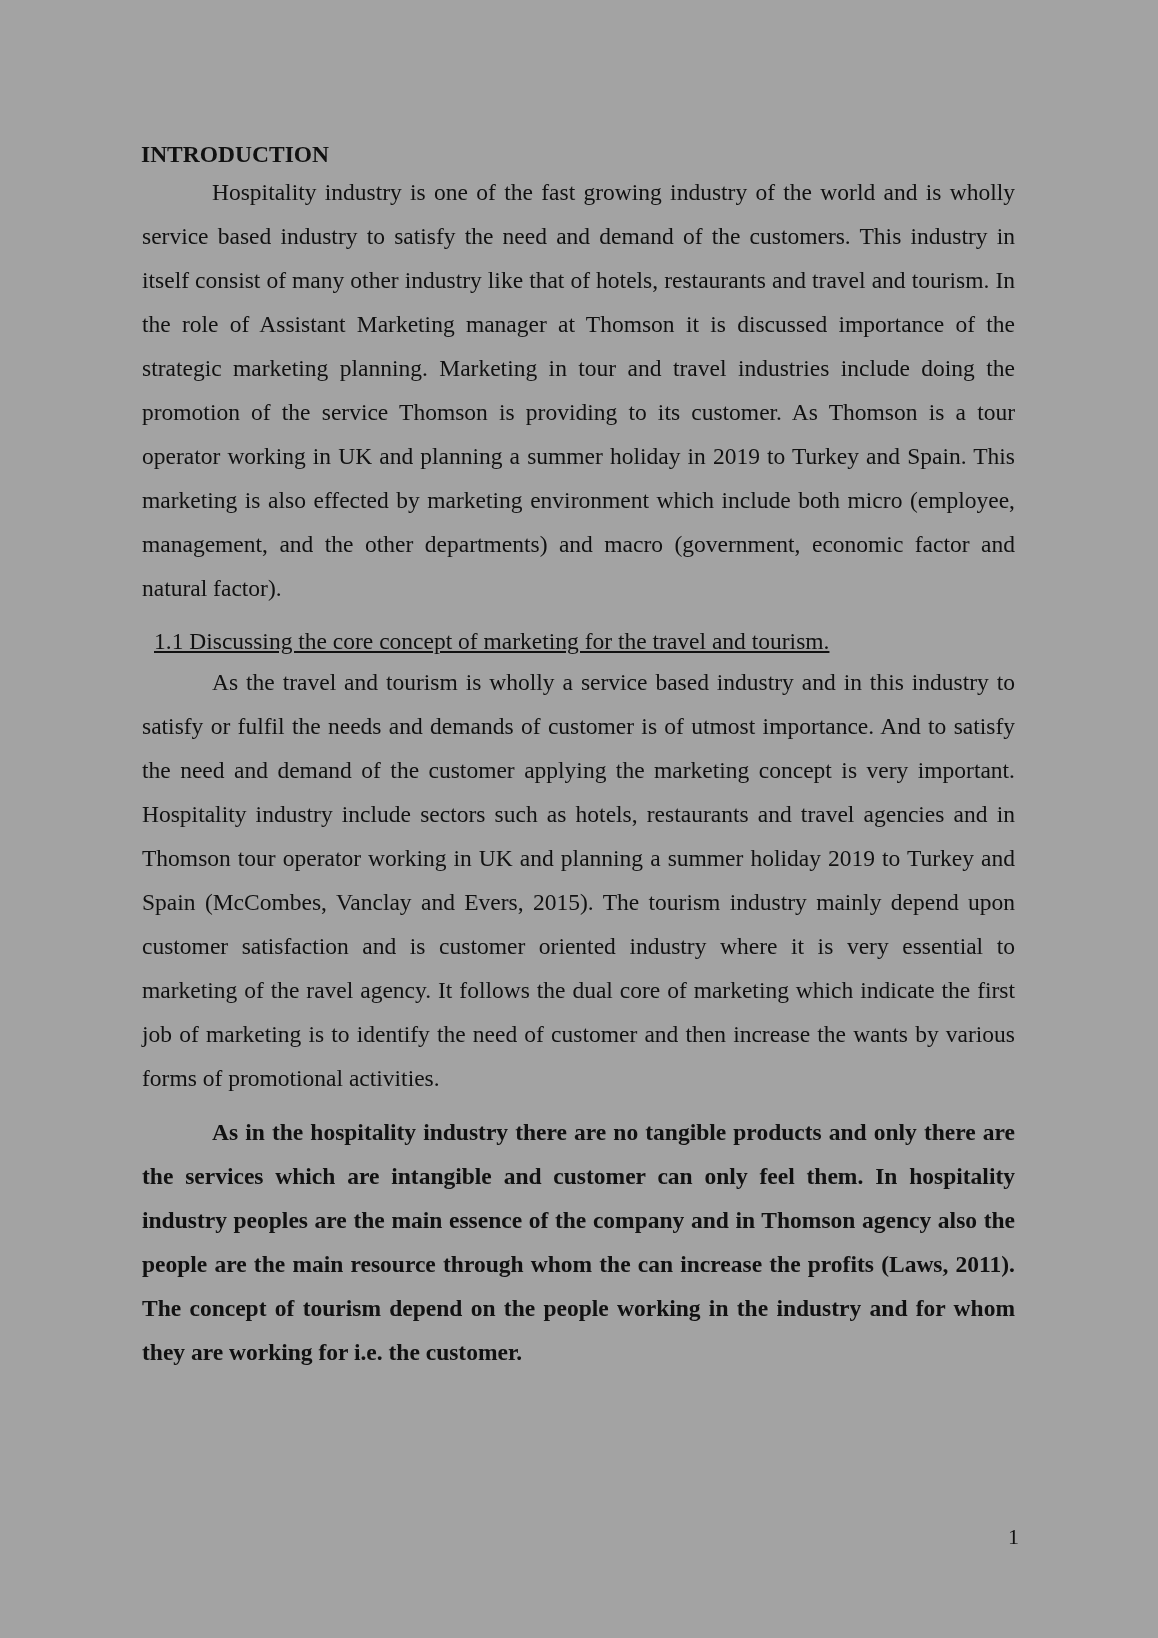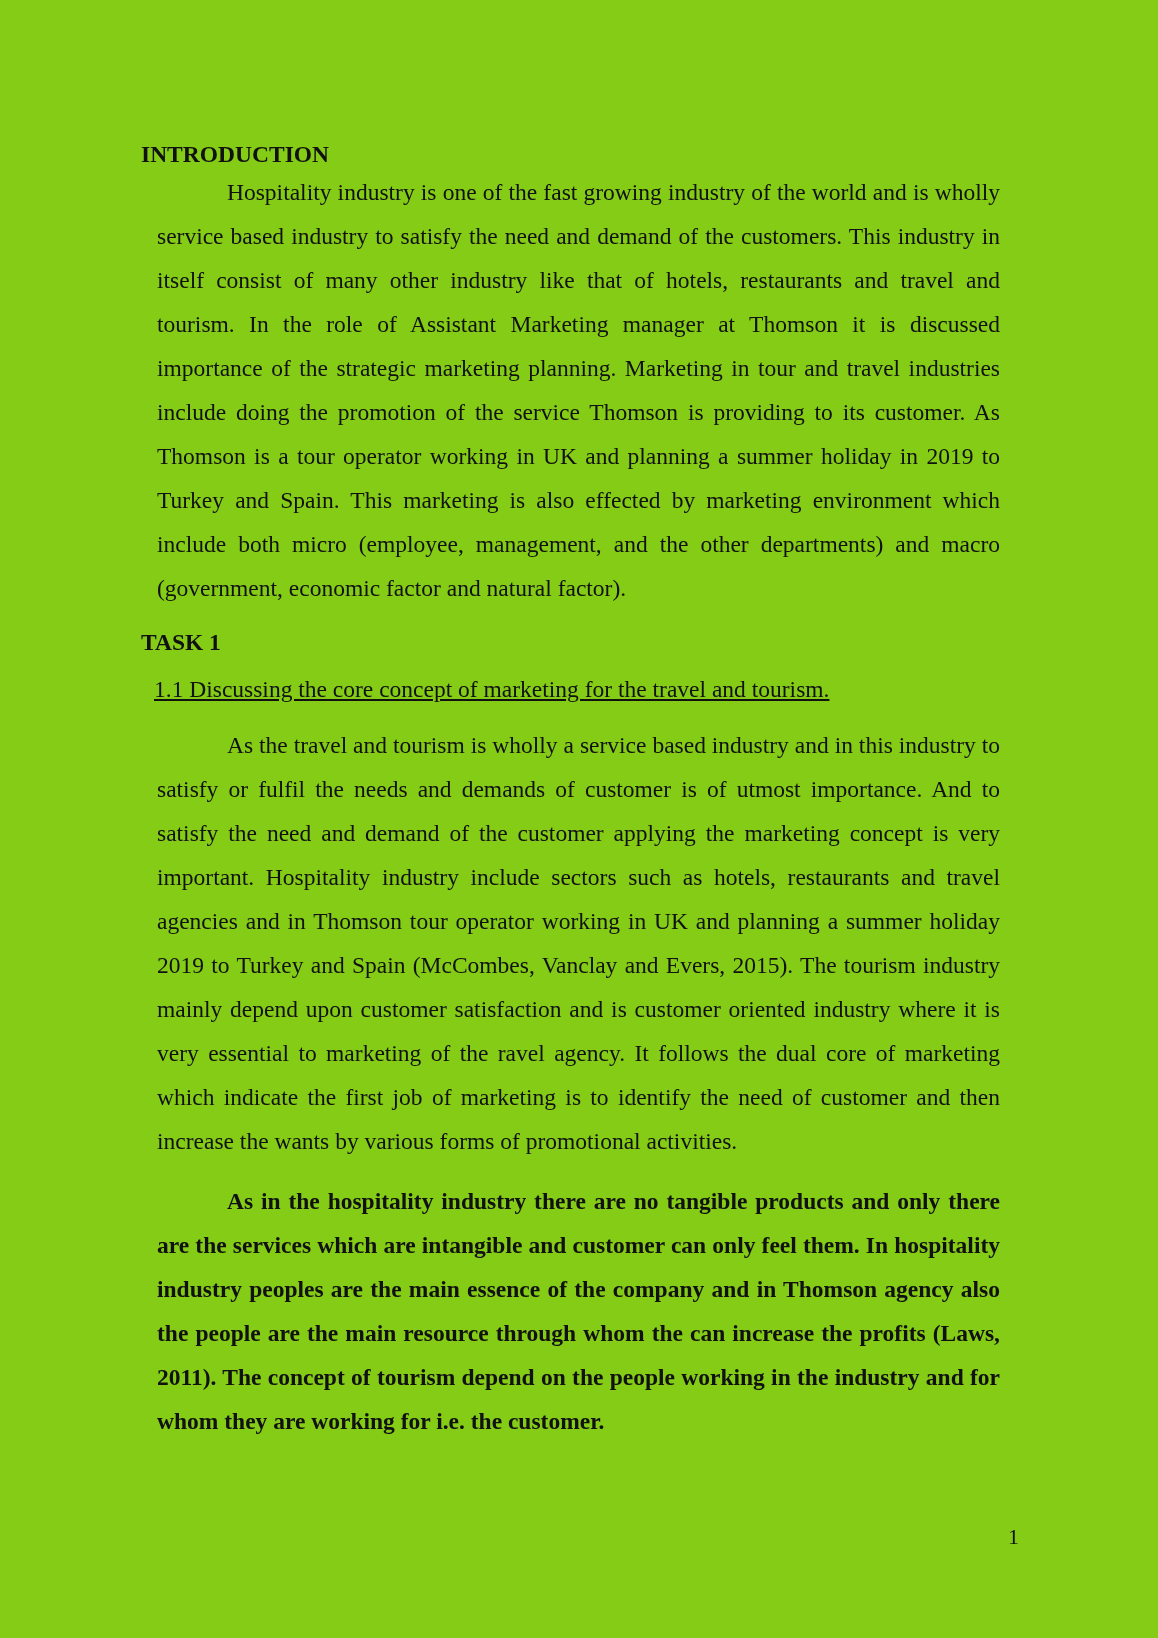--- a/index.html
+++ b/index.html
@@ -1,40 +1,39 @@
 <!DOCTYPE html>
 <html><head>
 <meta charset="utf-8">
 <style>
   html, body { margin: 0; padding: 0; background: #ffffff; }
   body { width: 1158px; height: 1638px; position: relative; overflow: hidden; }
   .page {
-    position: absolute; left: 0; top: 0; width: 1158px; height: 1638px; background: #84cc16;
+    position: absolute; left: 0; top: 0; width: 1158px; height: 1638px; background: #a3a3a3;
     font-family: "Liberation Serif", serif; color: #111;
   }
   .content { position: absolute; left: 141px; top: 138px; width: 875px; }
   .h { font-weight: bold; font-size: 23.5px; line-height: 32px; margin: 0; }
   .p {
-    font-size: 23.5px; line-height: 44px; text-align: justify; margin: 16px;
+    font-size: 23.5px; line-height: 44px; text-align: justify; margin: 1px;
     text-indent: 70px; hyphens: none;
   }
   .sub { font-size: 23.5px; line-height: 36px; margin: 13px; text-decoration: underline; }
   #h-intro { margin-bottom: 0px; }
   #p1 { margin-top: 0px; }
   #h-task { margin-top: 12px; margin-bottom: 4px; }
   #sub1 { margin-bottom: 0px; }
   #p3 { margin-top: 10px; font-weight: bold; }
   .pagenum { position: absolute; left: 1008px; top: 1524px; font-size: 22px; font-family: "Liberation Serif", serif; }
 </style>
 </head>
 <body>
 
 <div class="page">
   <div class="content">
     <h1 class="h" id="h-intro">INTRODUCTION</h1>
     <p class="p" id="p1">Hospitality industry is one of the fast growing industry of the world and is wholly service based industry to satisfy the need and demand of the customers. This industry in itself consist of many other industry like that of hotels, restaurants and travel and tourism. In the role of Assistant Marketing manager at Thomson it is discussed importance of the strategic marketing planning. Marketing in tour and travel industries include doing the promotion of the service Thomson is providing to its customer. As Thomson is a tour operator working in UK and planning a summer holiday in 2019 to Turkey and Spain. This marketing is also effected by marketing environment which include both micro (employee, management, and the other departments) and macro (government, economic factor and natural factor).</p>
-    <h2 class="h" id="h-task">TASK 1</h2>
     <p class="sub" id="sub1">1.1 Discussing the core concept of marketing for the travel and tourism.</p>
     <p class="p" id="p2">As the travel and tourism is wholly a service based industry and in this industry to satisfy or fulfil the needs and demands of customer is of utmost importance. And to satisfy the need and demand of the customer applying the marketing concept is very important. Hospitality industry include sectors such as hotels, restaurants and travel agencies and in Thomson tour operator working in UK and planning a summer holiday 2019 to Turkey and Spain (McCombes, Vanclay and Evers, 2015). The tourism industry mainly depend upon customer satisfaction and is customer oriented industry where it is very essential to marketing of the ravel agency. It follows the dual core of marketing which indicate the first job of marketing is to identify the need of customer and then increase the wants by various forms of promotional activities.</p>
     <p class="p" id="p3">As in the hospitality industry there are no tangible products and only there are the services which are intangible and customer can only feel them. In hospitality industry peoples are the main essence of the company and in Thomson agency also the people are the main resource through whom the can increase the profits (Laws, 2011). The concept of tourism depend on the people working in the industry and for whom they are working for i.e. the customer.</p>
   </div>
   <div class="pagenum">1</div>
 </div>
 
 </body></html>

